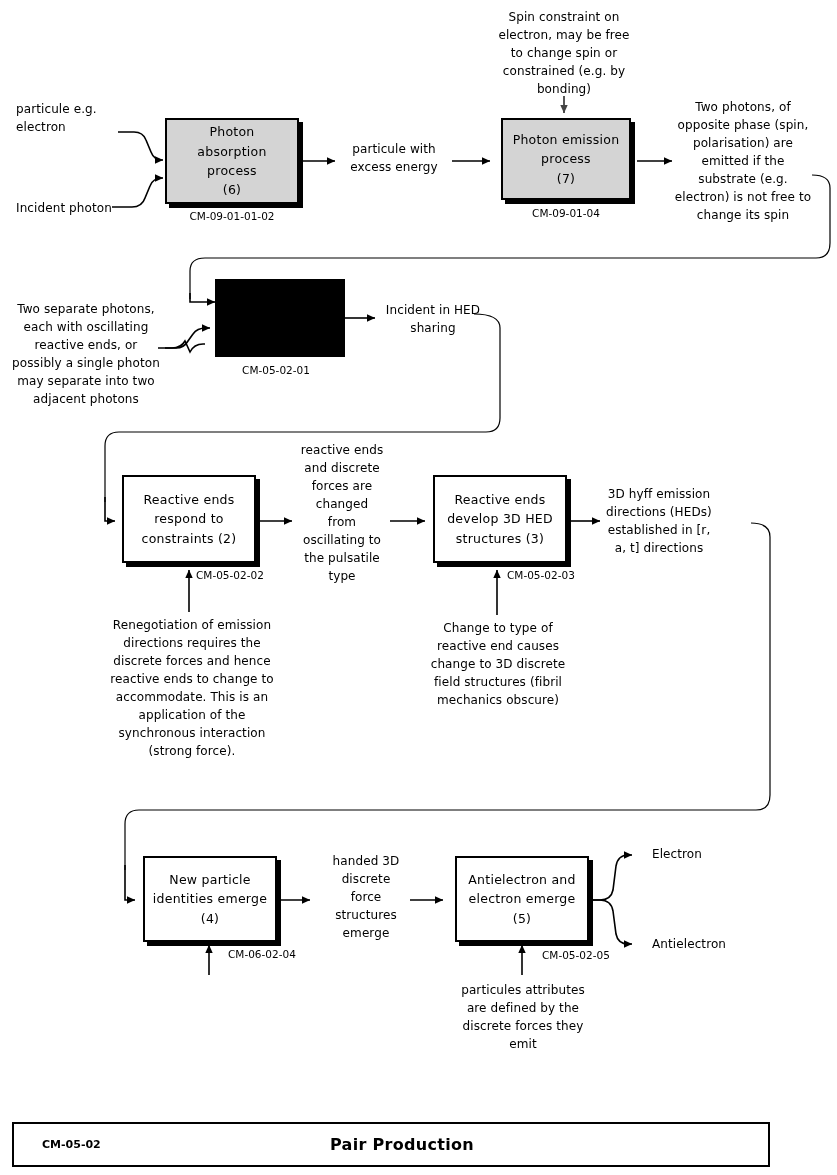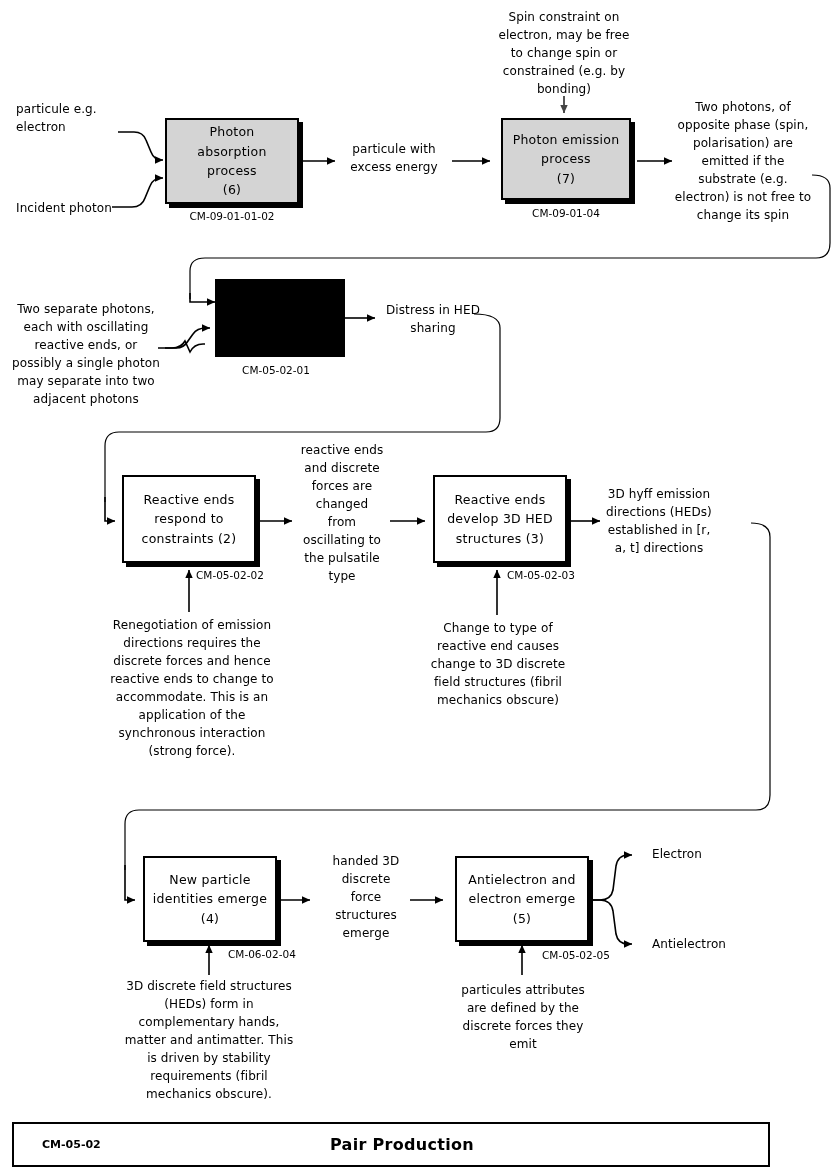--- a/index.html
+++ b/index.html
@@ -182,21 +182,21 @@
   </div>
   <div class="label small" style="left:501px; top:206px; width:130px;">CM-09-01-04</div>
 
   <div class="label" style="left:673px; top:98px; width:140px;">Two photons, of opposite phase (spin, polarisation) are emitted if the substrate (e.g. electron) is not free to change its spin</div>
 
   <div class="label" style="left:10px; top:300px; width:152px;">Two separate photons, each with oscillating reactive ends, or possibly a single photon may separate into two adjacent photons</div>
 
   <div class="node-shadow" style="left:215px; top:279px; width:130px; height:78px;"></div>
   <div class="label small" style="left:211px; top:363px; width:130px;">CM-05-02-01</div>
 
-  <div class="label" style="left:385px; top:301px; width:96px;">Distress in HED sharing</div>
+  <div class="label" style="left:385px; top:301px; width:96px;">Incident in HED sharing</div>
 
   <div class="node-shadow" style="left:126px; top:479px; width:134px; height:88px;"></div>
   <div class="node" style="left:122px; top:475px; width:134px; height:88px;">
     <div>
       <div>Reactive ends</div>
       <div>respond to</div>
       <div>constraints (2)</div>
     </div>
   </div>
   <div class="label small left" style="left:196px; top:568px; width:110px;">CM-05-02-02</div>
@@ -238,21 +238,20 @@
       <div>electron emerge</div>
       <div>(5)</div>
     </div>
   </div>
   <div class="label small left" style="left:542px; top:948px; width:110px;">CM-05-02-05</div>
 
   <div class="label left" style="left:652px; top:845px; width:120px;">Electron</div>
 
   <div class="label left" style="left:652px; top:935px; width:120px;">Antielectron</div>
 
-  <div class="label" style="left:118px; top:977px; width:182px;">3D discrete field structures (HEDs) form in complementary hands, matter and antimatter. This is driven by stability requirements (fibril mechanics obscure).</div>
 
   <div class="label" style="left:452px; top:981px; width:142px;">particules attributes are defined by the discrete forces they emit</div>
 
   <div class="titlebar" style="left:12px; top:1122px; width:758px; height:45px;">
     <span class="code">CM-05-02</span>
     <span class="name">Pair Production</span>
   </div>
 
 </div>
 

